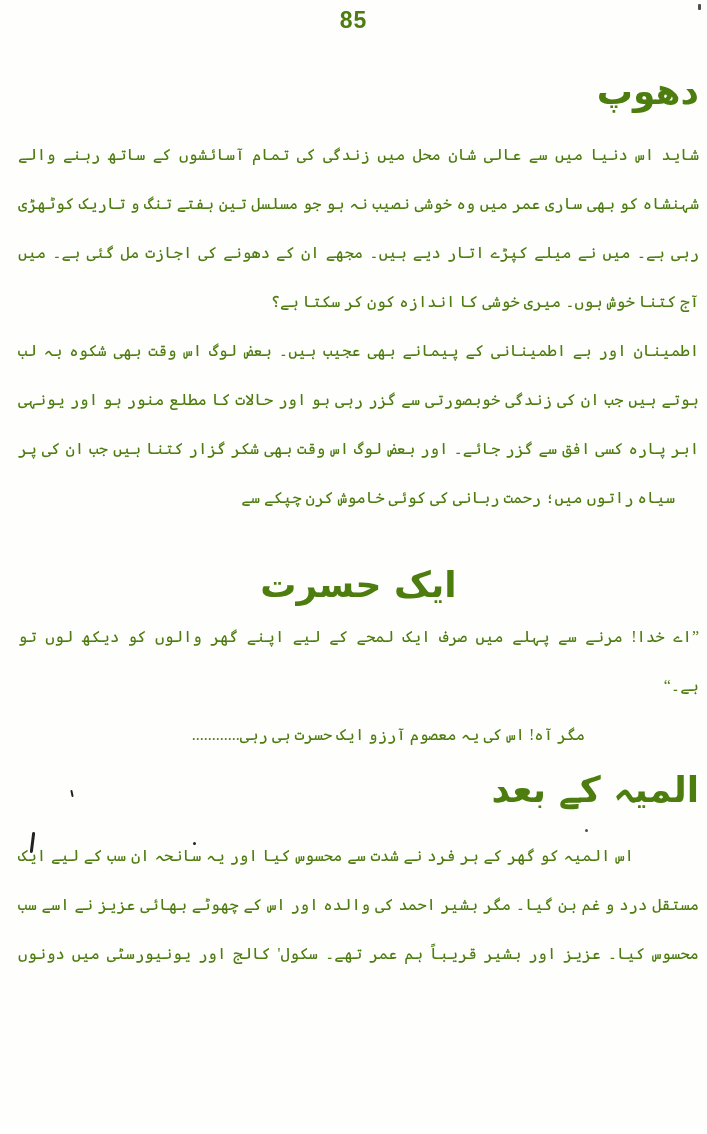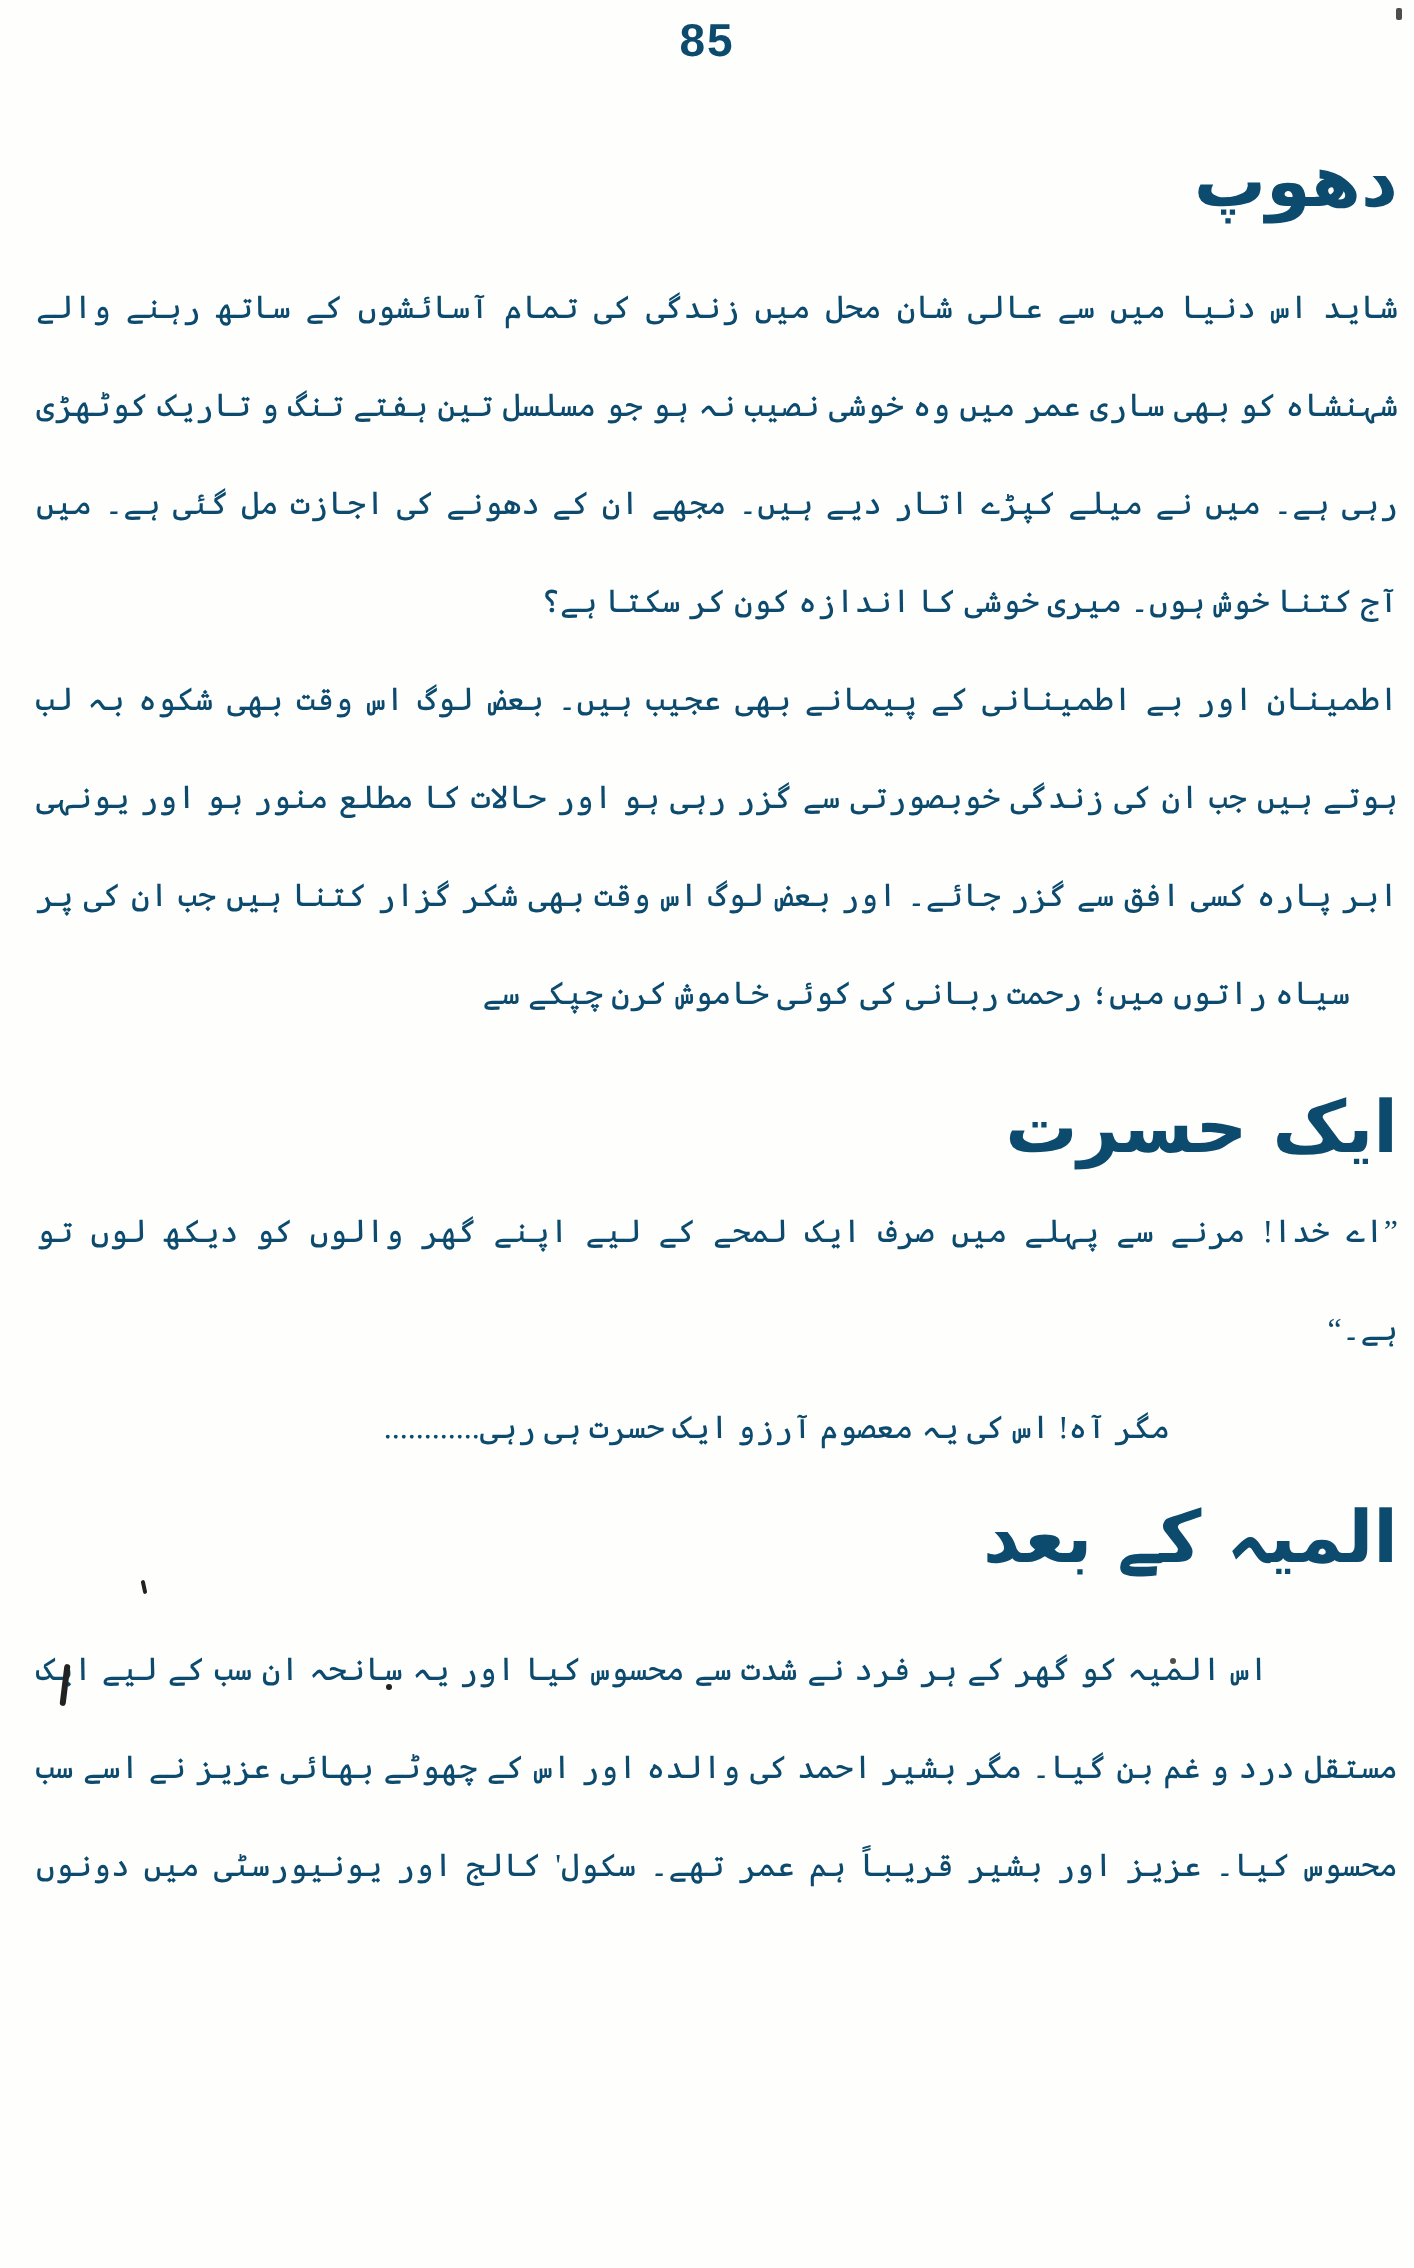--- a/index.html
+++ b/index.html
@@ -6,21 +6,21 @@
     margin: 0;
     padding: 0;
     background: #e8e8e8;
   }
   .page {
     position: relative;
     width: 707px;
     height: 1134px;
     margin: 0 auto;
     background: #fefefc;
-    color: #0c4a6e;
+    color: #4d7c0f;
     direction: rtl;
     overflow: hidden;
     font-family: "DejaVu Sans", sans-serif;
   }
   .page-number {
     margin-top: 6px;
     height: 28px;
     line-height: 28px;
     text-align: center;
     font-family: "Liberation Sans", sans-serif;
@@ -35,21 +35,21 @@
   .section-heading {
     font-size: 36px;
     font-weight: bold;
     line-height: 54px;
     height: 54px;
     text-align: right;
     white-space: nowrap;
     overflow: hidden;
   }
   .h-dhoop   { margin-top: 32px; height: 52px; line-height: 52px; }
-  .h-hasrat  { margin-top: 16px; }
+  .h-hasrat  { margin-top: 36px; text-align: center; }
   .h-almiya  { margin-top: 4px; }
   .para { margin: 0; }
   .p1 { margin-top: 12px; }
   .p3 { margin-top: 14px; }
   .line {
     height: 49px;
     line-height: 49px;
     font-size: 16px;
     overflow: hidden;
     text-align: justify;

